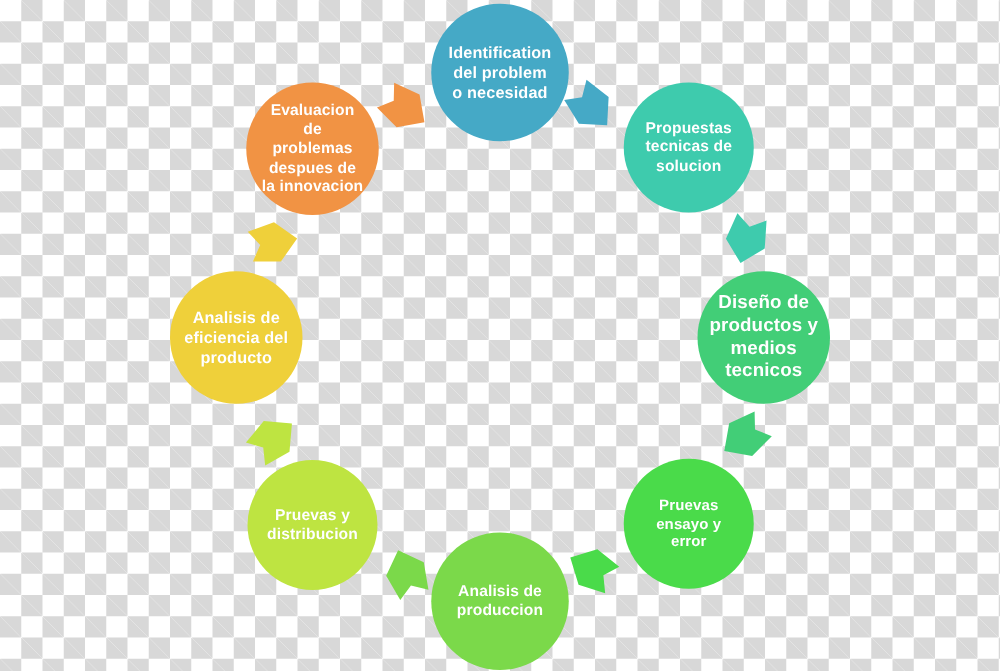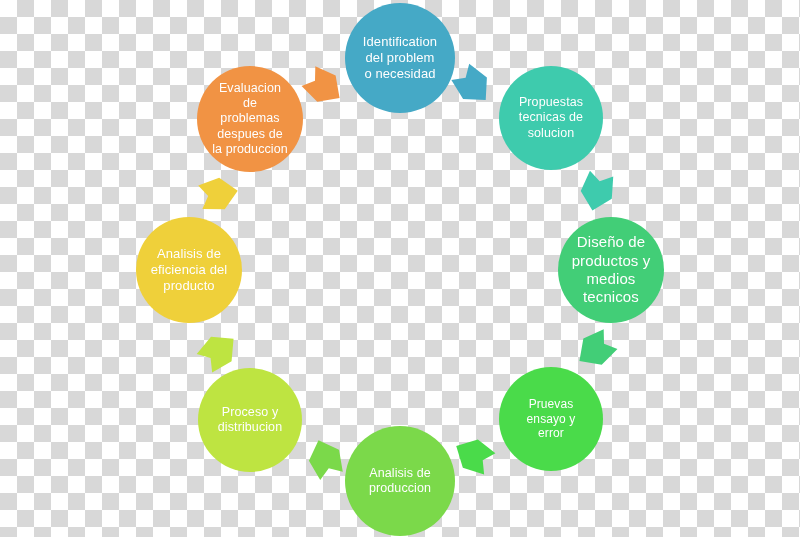--- a/index.html
+++ b/index.html
@@ -17,20 +17,21 @@
     background-color: #ffffff;
     background-image:
       linear-gradient(45deg, #d8d8d8 25%, transparent 25%, transparent 75%, #d8d8d8 75%),
       linear-gradient(45deg, #d8d8d8 25%, transparent 25%, transparent 75%, #d8d8d8 75%);
     background-size: 34px 34px;
     background-position: 0 0, 17px 17px;
   }
   .diagram-layer {
     position: absolute;
     inset: 0;
+    font-weight: bold;
   }
   .node {
     position: absolute;
     border-radius: 50%;
     display: flex;
     align-items: center;
     justify-content: center;
     text-align: center;
     color: #ffffff;
     box-sizing: border-box;
@@ -100,29 +101,29 @@
       <div class="node" style="left: 499px; top: 367px; width: 104px; height: 104px; background: rgb(74, 219, 74); font-size: 12px;">
         <span class="node-label">Pruevas
 ensayo y
 error</span>
       </div>
       <div class="node" style="left: 345px; top: 426px; width: 110px; height: 110px; background: rgb(123, 217, 74); font-size: 12.5px;">
         <span class="node-label">Analisis de
 produccion</span>
       </div>
       <div class="node" style="left: 198px; top: 368px; width: 104px; height: 104px; background: rgb(190, 228, 65); font-size: 12.5px;">
-        <span class="node-label">Proceso y
+        <span class="node-label">Pruevas y
 distribucion</span>
       </div>
       <div class="node" style="left: 136px; top: 217px; width: 106px; height: 106px; background: rgb(239, 208, 58); font-size: 13px;">
         <span class="node-label">Analisis de
 eficiencia del
 producto</span>
       </div>
       <div class="node" style="left: 197px; top: 66px; width: 106px; height: 106px; background: rgb(241, 147, 68); font-size: 12.5px;">
         <span class="node-label">Evaluacion
 de
 problemas
 despues de
-la produccion</span>
+la innovacion</span>
       </div>
     </div>
 </div>
 
 </body></html>

